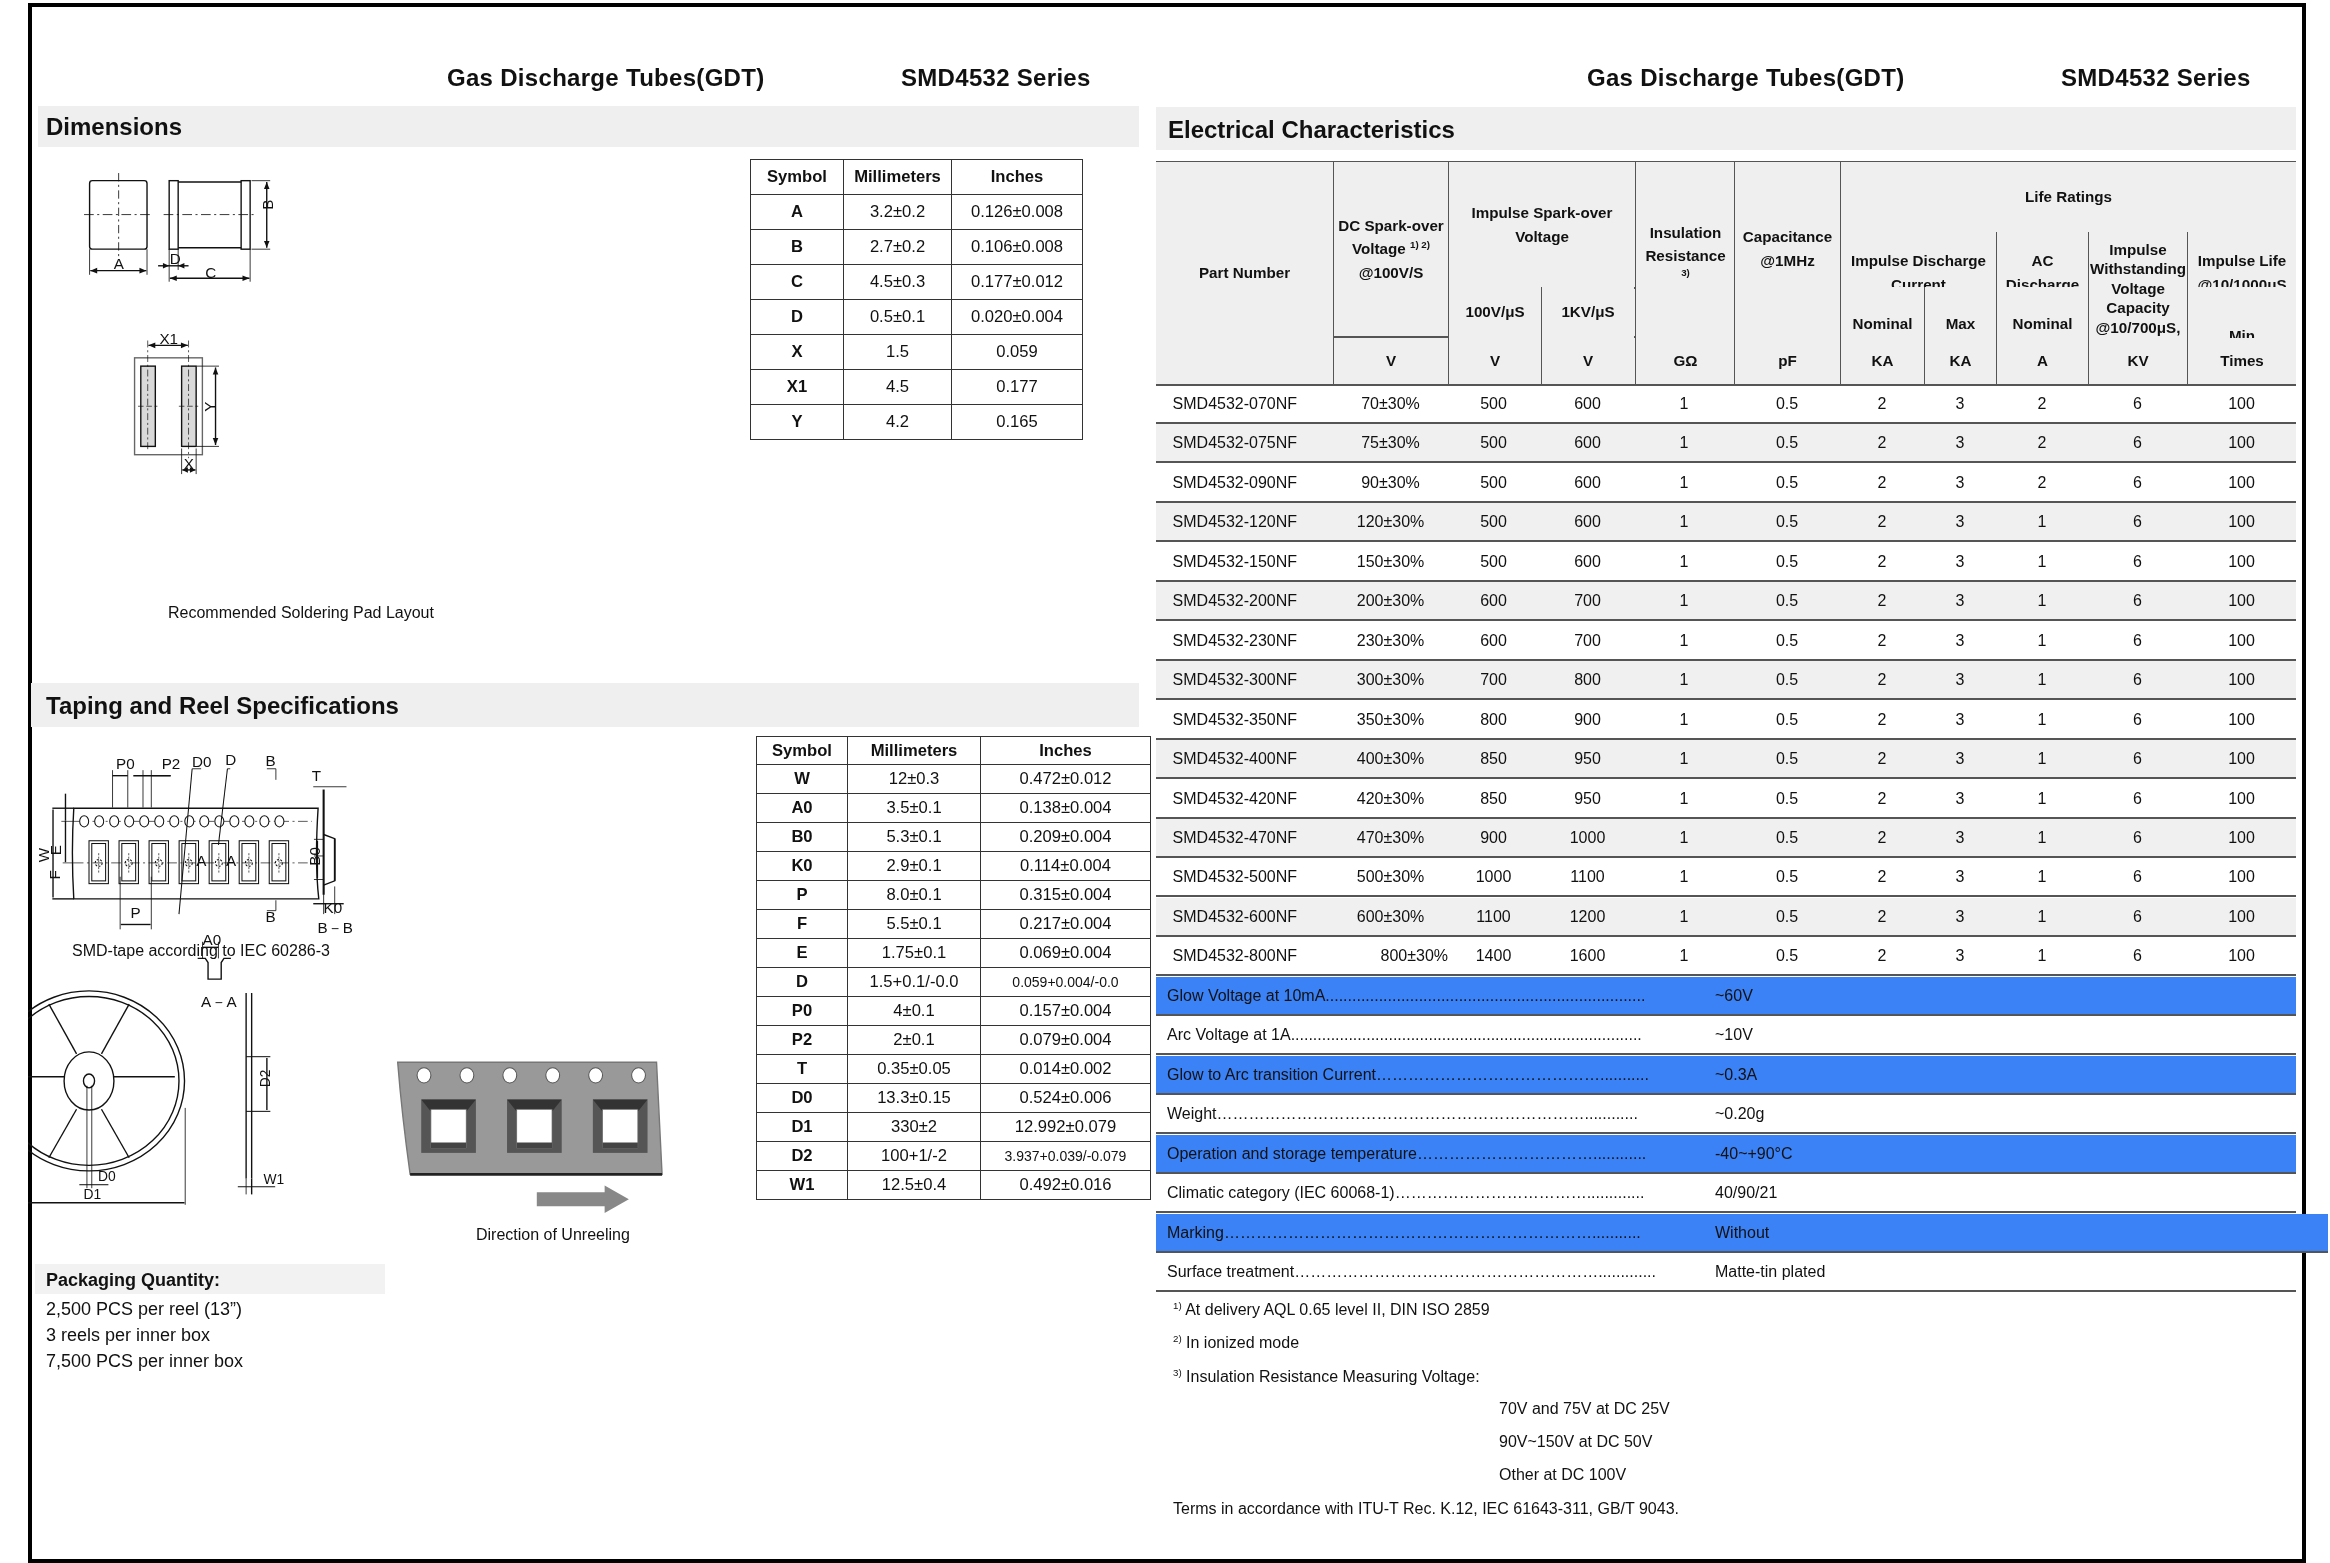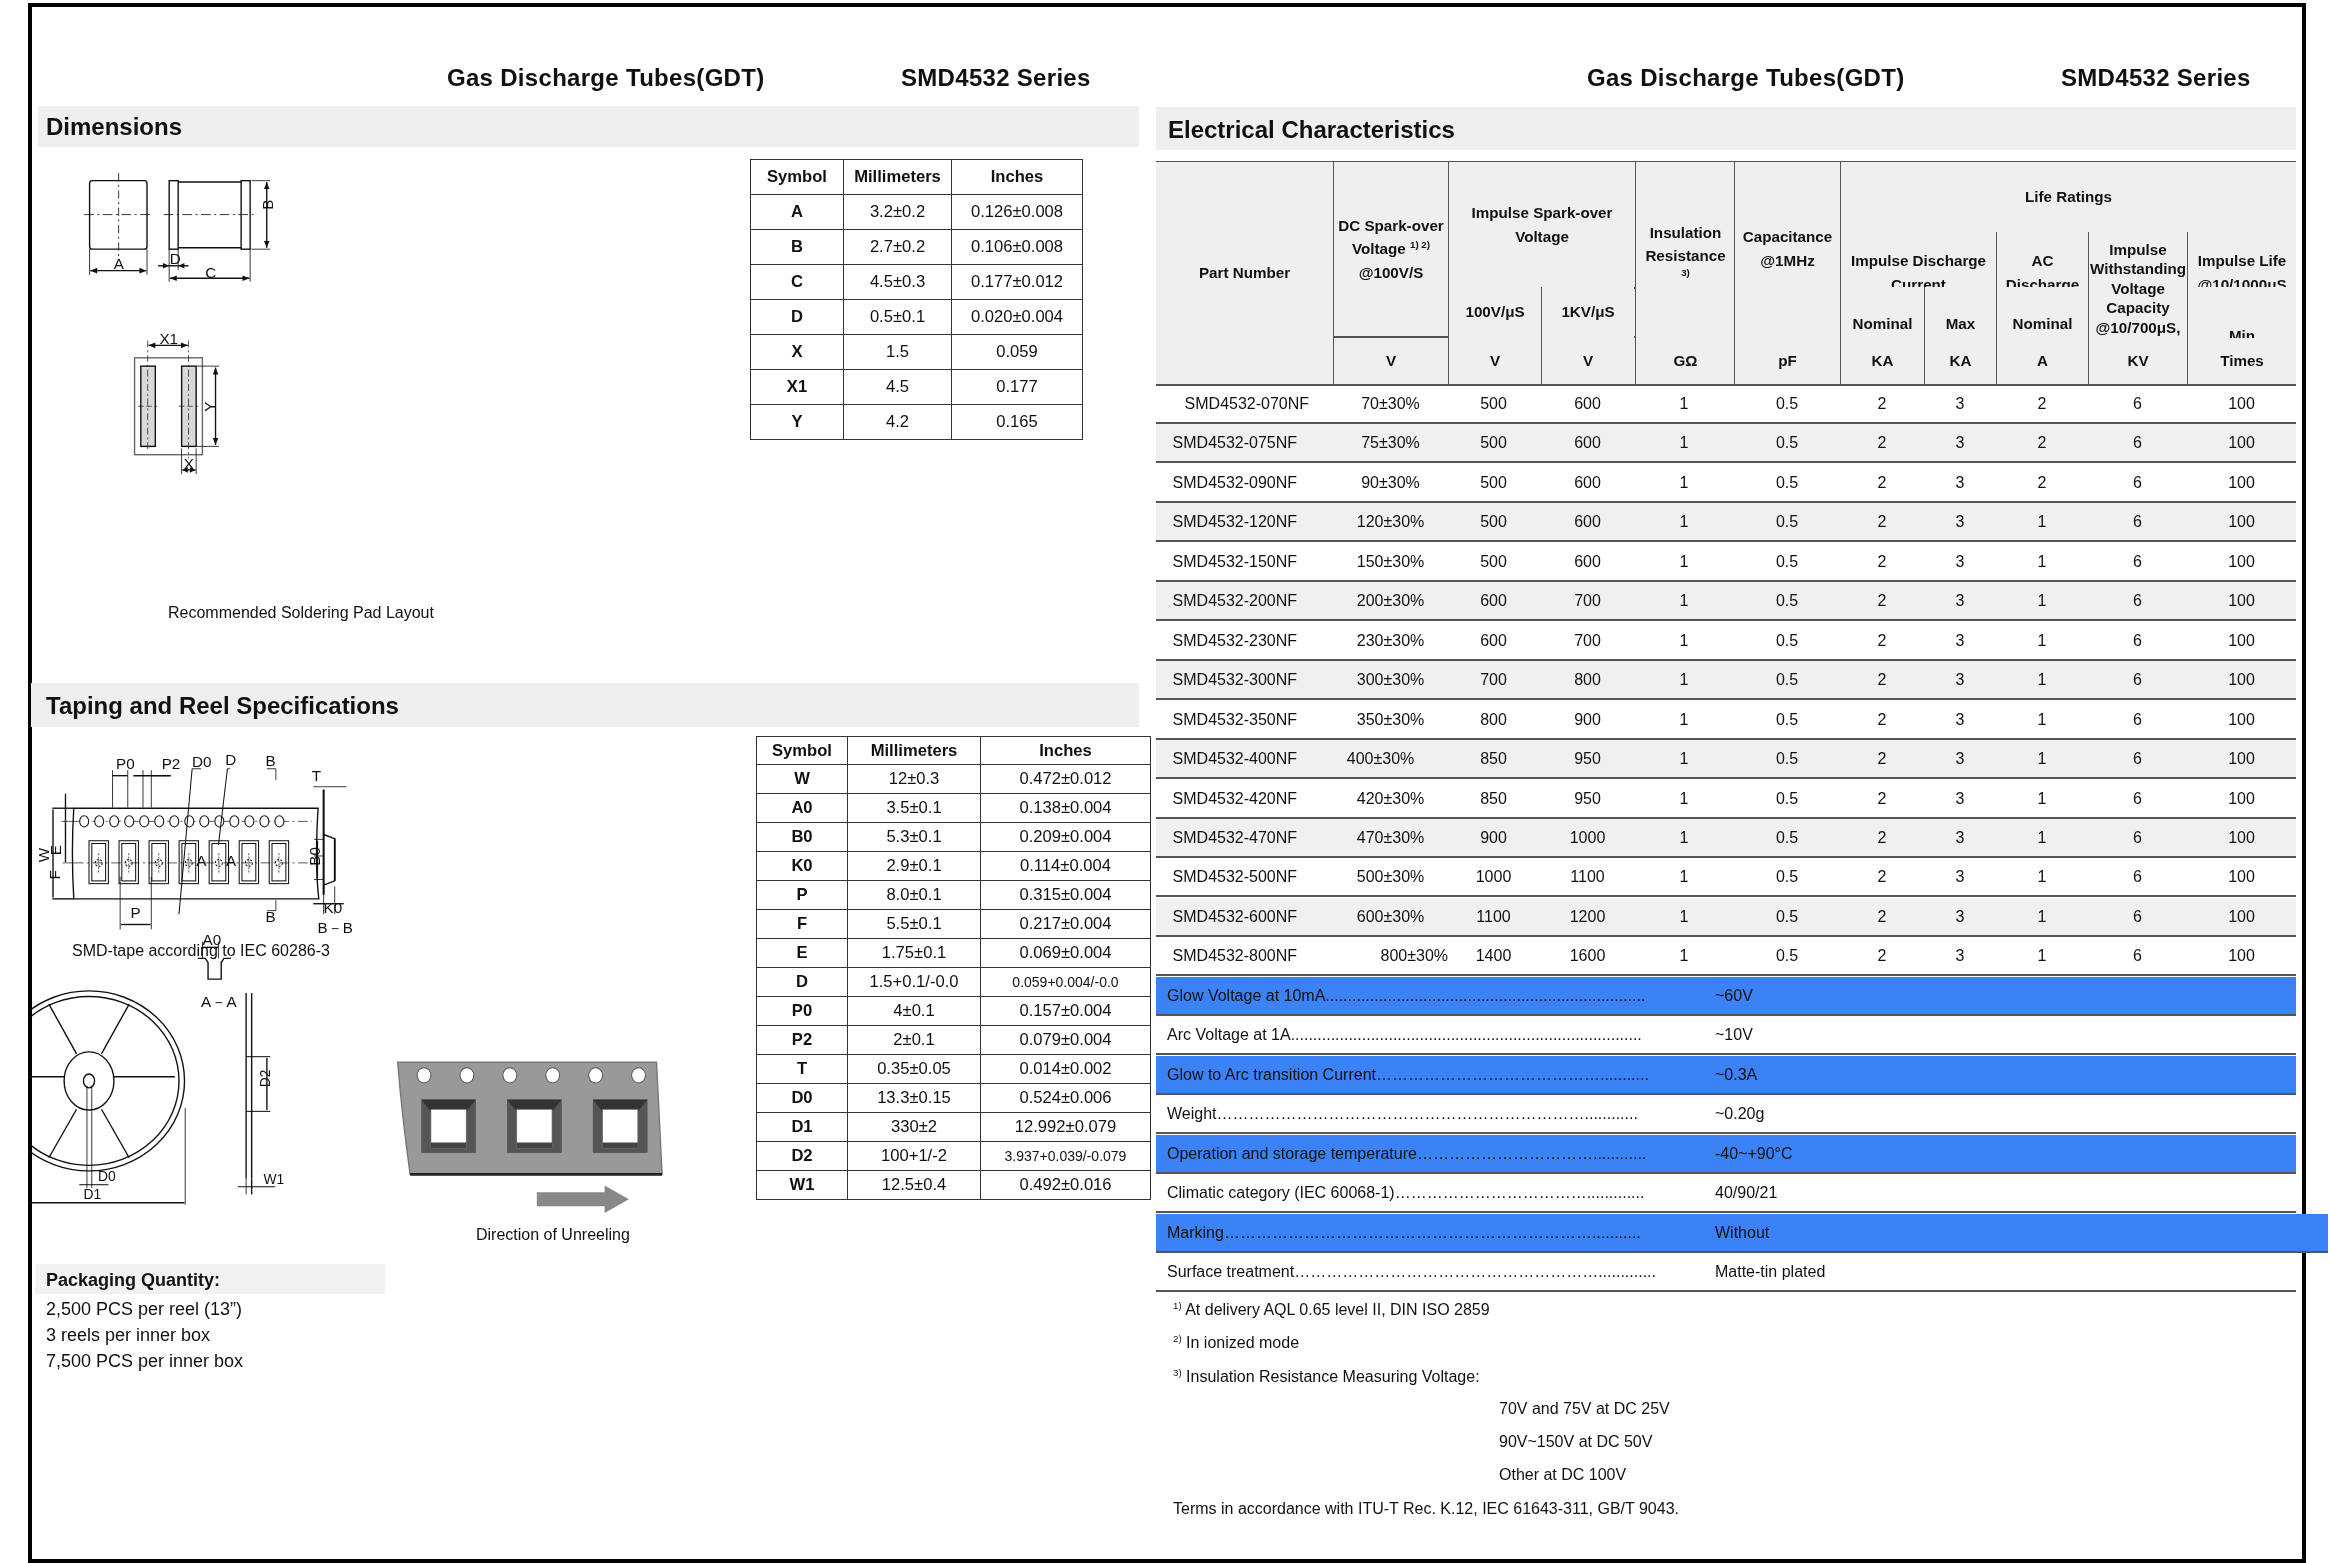--- a/index.html
+++ b/index.html
@@ -560,21 +560,21 @@
       <div class="cell hcell" style="left: 1734px; top: 338px; width: 106px; height: 46px;">pF</div>
       <div class="cell hcell" style="left: 1840px; top: 338px; width: 84px; height: 46px;">KA</div>
       <div class="cell hcell" style="left: 1924px; top: 338px; width: 72px; height: 46px;">KA</div>
       <div class="cell hcell" style="left: 1996px; top: 338px; width: 92px; height: 46px;">A</div>
       <div class="cell hcell" style="left: 2088px; top: 338px; width: 99px; height: 46px;">KV</div>
       <div class="cell hcell" style="left: 2187px; top: 338px; width: 109px; height: 46px;">Times</div>
     </div>
 
   <div id="erows">
       <div class="row" style="left: 1156px; top: 385px; width: 1140px; height: 37px; border-bottom: 2.1px solid rgb(85, 85, 85);">
-        <span class="c" style="left: 16.6px; text-align: left; margin-left: 12px;">SMD4532-070NF</span>
+        <span class="c" style="left: 16.6px; text-align: left;">SMD4532-070NF</span>
         <span class="c" style="left: 177px; width: 115px;">70±30%</span>
         <span class="c" style="left: 291px; width: 93px;">500</span>
         <span class="c" style="left: 385px; width: 93px;">600</span>
         <span class="c" style="left: 478px; width: 100px;">1</span>
         <span class="c" style="left: 578px; width: 106px;">0.5</span>
         <span class="c" style="left: 684px; width: 84px;">2</span>
         <span class="c" style="left: 768px; width: 72px;">3</span>
         <span class="c" style="left: 840px; width: 92px;">2</span>
         <span class="c" style="left: 932px; width: 99px;">6</span>
         <span class="c" style="left: 1031px; width: 109px;">100</span>
@@ -678,21 +678,21 @@
         <span class="c" style="left: 478px; width: 100px;">1</span>
         <span class="c" style="left: 578px; width: 106px;">0.5</span>
         <span class="c" style="left: 684px; width: 84px;">2</span>
         <span class="c" style="left: 768px; width: 72px;">3</span>
         <span class="c" style="left: 840px; width: 92px;">1</span>
         <span class="c" style="left: 932px; width: 99px;">6</span>
         <span class="c" style="left: 1031px; width: 109px;">100</span>
       </div>
       <div class="row alt" style="left: 1156px; top: 740px; width: 1140px; height: 37px; border-bottom: 2.1px solid rgb(85, 85, 85);">
         <span class="c" style="left: 16.6px; text-align: left;">SMD4532-400NF</span>
-        <span class="c" style="left: 167px; width: 115px;">400±30%</span>
+        <span class="c" style="left: 177px; width: 115px;">400±30%</span>
         <span class="c" style="left: 291px; width: 93px;">850</span>
         <span class="c" style="left: 385px; width: 93px;">950</span>
         <span class="c" style="left: 478px; width: 100px;">1</span>
         <span class="c" style="left: 578px; width: 106px;">0.5</span>
         <span class="c" style="left: 684px; width: 84px;">2</span>
         <span class="c" style="left: 768px; width: 72px;">3</span>
         <span class="c" style="left: 840px; width: 92px;">1</span>
         <span class="c" style="left: 932px; width: 99px;">6</span>
         <span class="c" style="left: 1031px; width: 109px;">100</span>
       </div>

